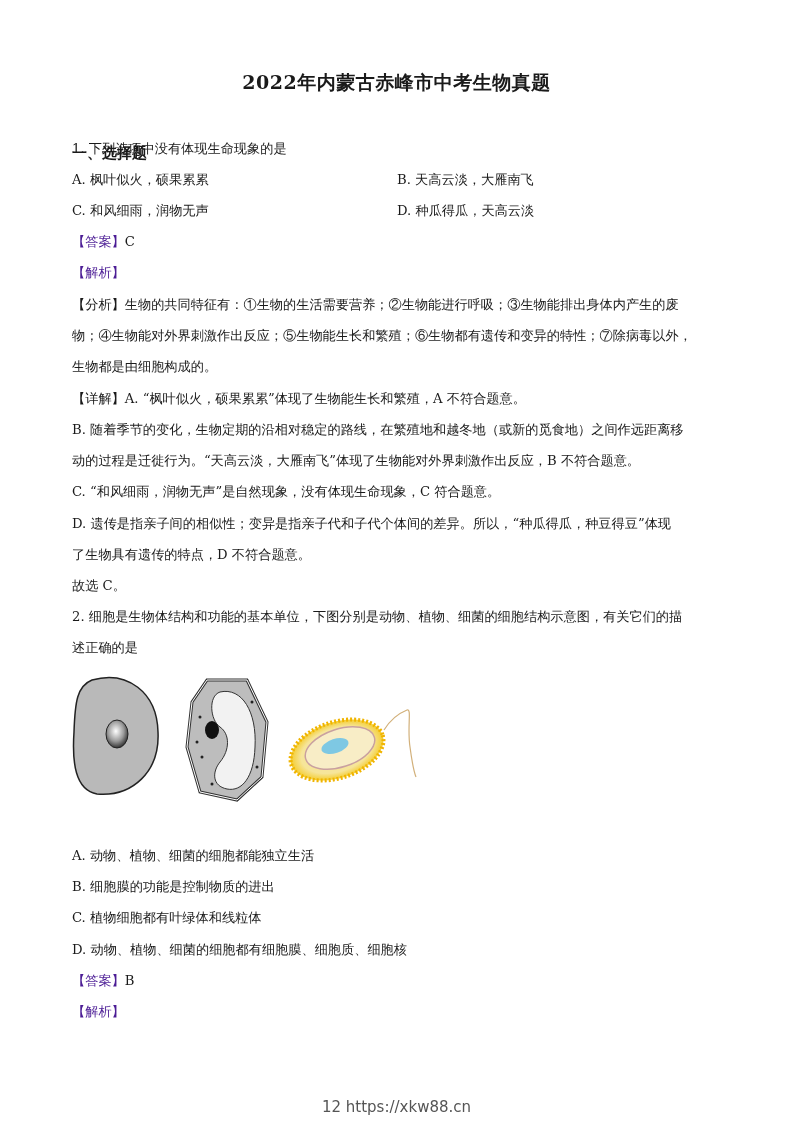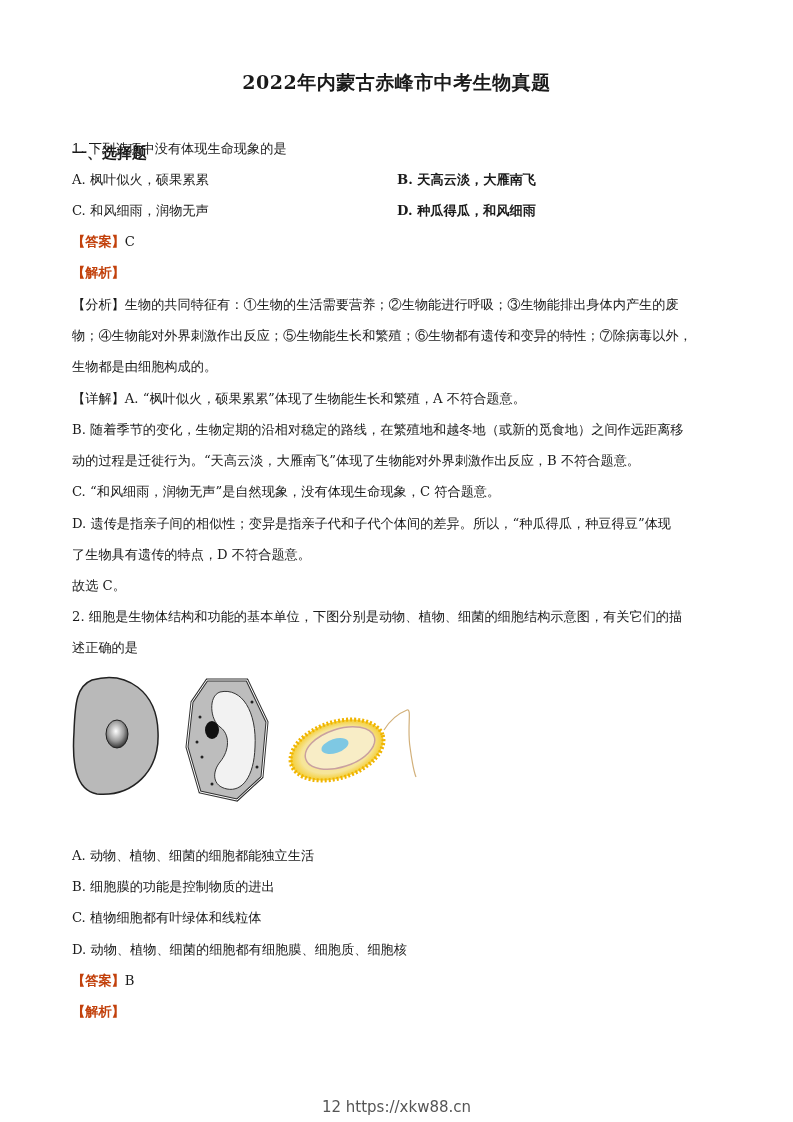--- a/index.html
+++ b/index.html
@@ -14,40 +14,40 @@
       font-size: 19px; font-weight: bold; letter-spacing: 0.5px;
     }
     .section {
       position: absolute; left: 72px; top: 108px; font-size: 15px; font-weight: bold;
       font-family: "DejaVu Sans", "Liberation Sans", sans-serif;
       margin-top: 36px;
     }
     .line {
       position: absolute; left: 72px; font-size: 13.2px; line-height: 18px; white-space: nowrap;
     }
-    .col2 { left: 397px; font-weight: bold; }
-    .blue { color: #c2410c; font-weight: bold; }
+    .col2 { left: 397px; }
+    .blue { color: #4c1d95; }
     .figs { position: absolute; left: 72px; top: 672px; width: 360px; height: 130px; }
     .footer {
       position: absolute; top: 1068px; left: 0; width: 793px; text-align: center;
       font-family: "DejaVu Sans", "Liberation Sans", sans-serif; font-size: 15px; color: #555; margin-top: 30px;
     }
   </style>
 </head>
 <body>
 
 <div class="page">
   <div class="title">2022年内蒙古赤峰市中考生物真题</div>
   <div class="section">一、选择题</div>
 
   <div class="line" style="top:140px">1. 下列选项中没有体现生命现象的是</div>
   <div class="line" style="top:171px">A. 枫叶似火，硕果累累</div>
   <div class="line col2" style="top:171px">B. 天高云淡，大雁南飞</div>
   <div class="line" style="top:202px">C. 和风细雨，润物无声</div>
-  <div class="line col2" style="top:202px">D. 种瓜得瓜，和风细雨</div>
+  <div class="line col2" style="top:202px">D. 种瓜得瓜，天高云淡</div>
 
   <div class="line" style="top:233px">
     <span class="blue">【答案】</span><span>C</span>
   </div>
   <div class="line blue" style="top:264px">【解析】</div>
 
   <div class="line" style="top:296px">【分析】生物的共同特征有：①生物的生活需要营养；②生物能进行呼吸；③生物能排出身体内产生的废</div>
   <div class="line" style="top:327px">物；④生物能对外界刺激作出反应；⑤生物能生长和繁殖；⑥生物都有遗传和变异的特性；⑦除病毒以外，</div>
   <div class="line" style="top:358px">生物都是由细胞构成的。</div>
 

